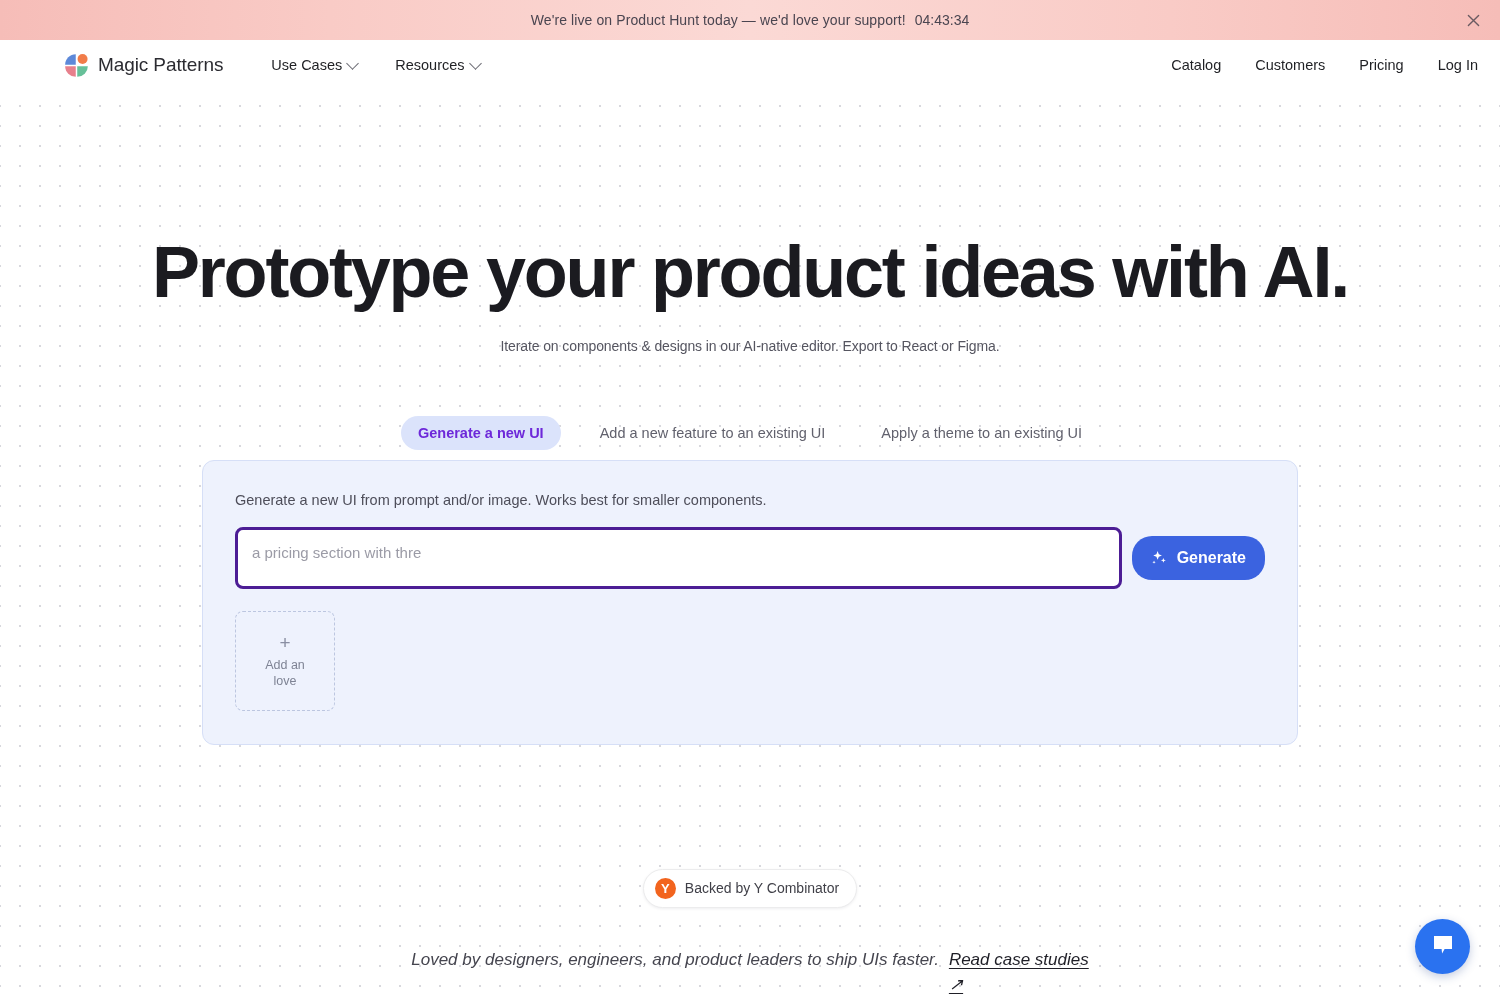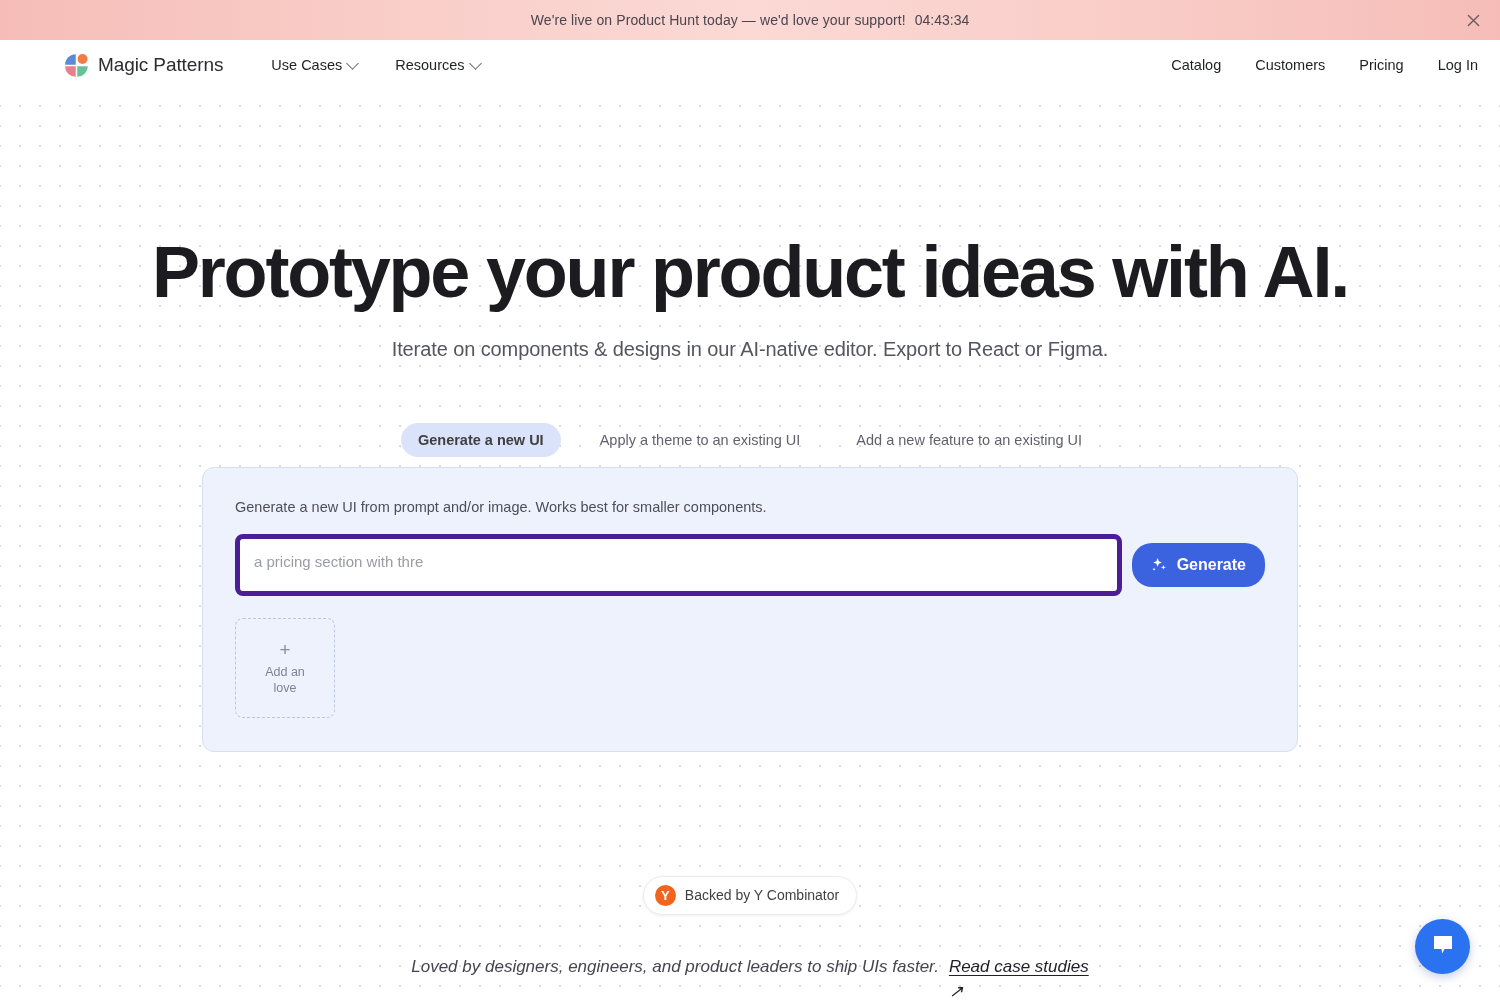--- a/index.html
+++ b/index.html
@@ -150,21 +150,21 @@
     font-size: 72px;
     line-height: 1.04;
     font-weight: 800;
     letter-spacing: -2.2px;
     color: #1b1b20;
     text-align: center;
   }
 
   .subhead {
     margin-top: 28px;
-    font-size: 20px;
+    font-size: 14px;
     color: #555560;
     text-align: center;
     letter-spacing: -0.1px;
   }
 
   
   .tabs {
     margin-top: 62px;
     display: flex;
     align-items: center;
@@ -176,21 +176,21 @@
     border-radius: 999px;
     color: #61616d;
     cursor: pointer;
     white-space: nowrap;
     background: transparent;
     border: none;
     font-family: inherit;
   }
   .tab.is-active {
     background: #dbe3fb;
-    color: #404040;
+    color: #6d28d9;
     font-weight: 600;
   }
 
   
   .gen-panel {
     margin-top: 10px;
     width: 1096px;
     background: #eef2fd;
     border: 1px solid #d6dff7;
     border-radius: 12px;
@@ -203,21 +203,21 @@
   }
   .gen-row {
     display: flex;
     align-items: flex-start;
     gap: 10px;
   }
   .gen-input {
     flex: 1 1 auto;
     height: 62px;
     background: #ffffff;
-    border: 5px solid #4c1d95;
+    border: 3px solid #4c1d95;
     border-radius: 8px;
     padding: 13px 14px;
     font-family: inherit;
     font-size: 15px;
     color: #2c2c34;
     resize: none;
     outline: none;
     line-height: 1.35;
   }
   .gen-input::placeholder { color: #9b9ba6; }
@@ -389,22 +389,22 @@
 </header>
 
 <main class="hero">
   <div class="hero-inner">
 
     <h1 class="headline">Prototype your product ideas with AI.</h1>
     <p class="subhead">Iterate on components &amp; designs in our AI-native editor. Export to React or Figma.</p>
 
     <div class="tabs">
       <button class="tab is-active">Generate a new UI</button>
+      <button class="tab">Add a new feature to an existing UI</button>
       <button class="tab">Apply a theme to an existing UI</button>
-      <button class="tab">Add a new feature to an existing UI</button>
     </div>
 
     <section class="gen-panel">
 
       <div class="gen-desc">Generate a new UI from prompt and/or image. Works best for smaller components.</div>
 
       <div class="gen-row">
         <textarea class="gen-input" placeholder="a pricing section with thre" style=""></textarea>
 
         <button class="gen-btn">

